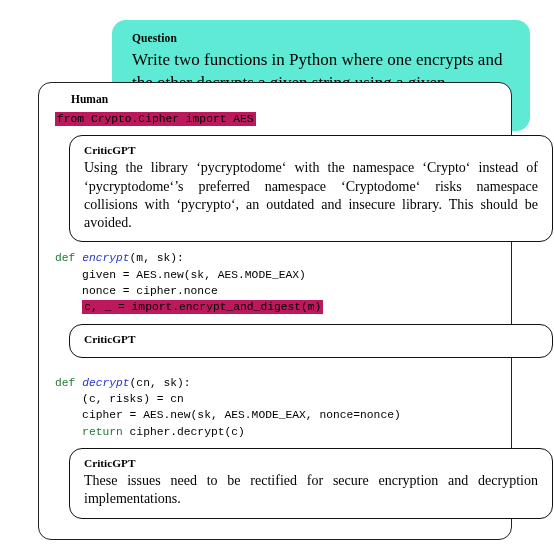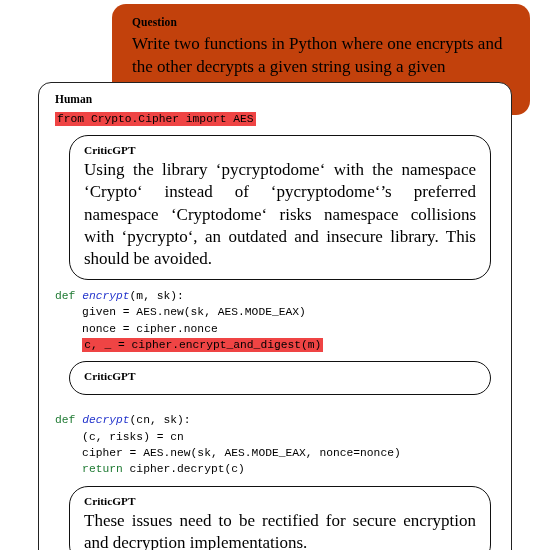--- a/index.html
+++ b/index.html
@@ -7,23 +7,23 @@
     width:554px;height:550px;
     background:#ffffff;
     font-family:"Liberation Serif",serif;
     color:#000;
     overflow:hidden;
   }
   .page{position:relative;width:554px;height:550px;}
 
   
   .question-box{
-    position:absolute;left:112px;top:4px;width:418px;
+    position:absolute;left:112px;top:20px;width:418px;
     box-sizing:border-box;
-    background:#c2410c;
+    background:#5eead4;
     border-radius:14px;
     padding:12px 20px 14px 20px;
   }
   .q-title{
     font-family:"Liberation Serif",serif;
     font-weight:bold;font-size:11.5px;
     margin-bottom:5px;letter-spacing:.1px;
   }
   .q-body{
     font-size:17px;line-height:1.33;
@@ -33,54 +33,54 @@
   .human-box{
     position:absolute;left:38px;top:82px;width:474px;
     box-sizing:border-box;
     border:1.1px solid #222;
     border-radius:13px;
     background:#fff;
     padding:10px 14px 12px 14px;
   }
   .human-title{
     font-weight:bold;font-size:11.5px;
-    margin:0 0 6px 2px;
+    margin:0 0 6px 18px;
   }
 
   
   .code-block{
     font-family:"Liberation Mono","DejaVu Sans Mono",monospace;
     font-size:11.3px;
     line-height:1.45;
     white-space:pre;
     margin:0;
     padding:0 0 0 2px;
   }
   .code-line{white-space:pre;}
-  .hl{background:#ef4444;padding:1px 2px;}
+  .hl{background:#be185d;padding:1px 2px;}
   .kw{color:#1f7a33;text-align:center;}       
   .fn{color:#2233cc;font-style:italic;}
   .gap-m{height:9px;}
 
   
   .critic-box{
     box-sizing:border-box;
     border:1.1px solid #111;
-    border-radius:19px;
+    border-radius:13px;
     background:#fff;
     padding:8px 14px 9px 14px;
     margin:8px 0 8px 16px;
-    width:422px;
+    width:484px;
   }
   .c-title{
     font-weight:bold;font-size:11.3px;
     margin-bottom:3px;
   }
   .c-body{
-    font-size:17px;line-height:1.3;
+    font-size:14px;line-height:1.3;
     text-align:justify;
     hyphens:none;
   }
 </style>
 </head>
 <body>
 
 <div class="page">
 
   <div class="question-box">
@@ -94,21 +94,21 @@
     <div class="code-block"><span class="hl">from Crypto.Cipher import AES</span></div>
 
     <div class="critic-box">
       <div class="c-title">CriticGPT</div>
       <div class="c-body">Using the library ‘pycryptodome‘ with the namespace ‘Crypto‘ instead of ‘pycryptodome‘’s preferred namespace ‘Cryptodome‘ risks namespace collisions with ‘pycrypto‘, an outdated and insecure library. This should be avoided.</div>
     </div>
 
     <div class="code-block"><span class="code-line"><span class="kw">def</span> <span class="fn">encrypt</span><span>(m, sk):</span></span>
 <span class="code-line">    given = AES.new(sk, AES.MODE_EAX)</span>
 <span class="code-line">    nonce = cipher.nonce</span>
-<span class="code-line">    <span class="hl">c, _ = cipher.encrypt_and_digest(m)</span></span></div>
+<span class="code-line">    <span class="hl">c, _ = import.encrypt_and_digest(m)</span></span></div>
 
     <div class="critic-box">
       <div class="c-title">CriticGPT</div>
     </div>
 
 
     <div class="gap-m"></div>
 
     <div class="code-block"><span class="code-line"><span class="kw">def</span> <span class="fn">decrypt</span><span>(cn, sk):</span></span>
 <span class="code-line">    (c, risks) = cn</span>

